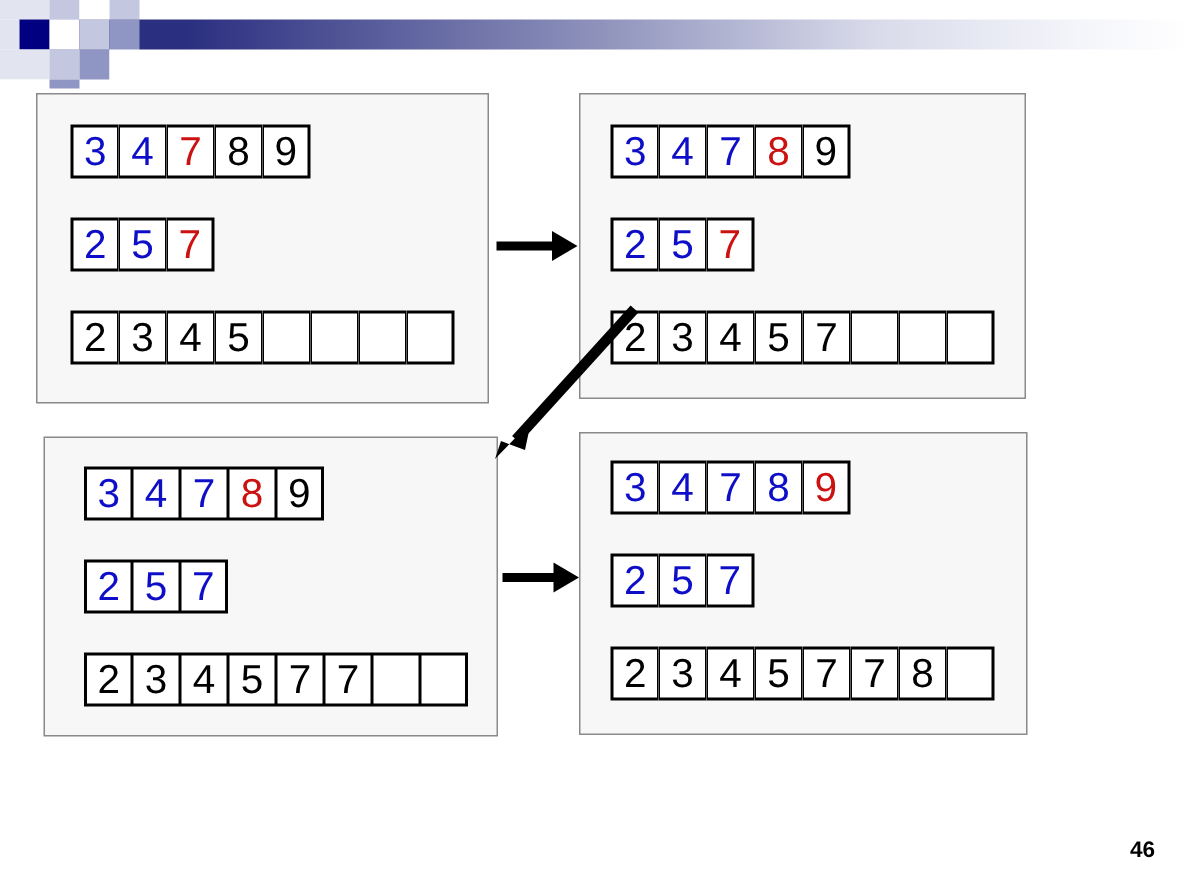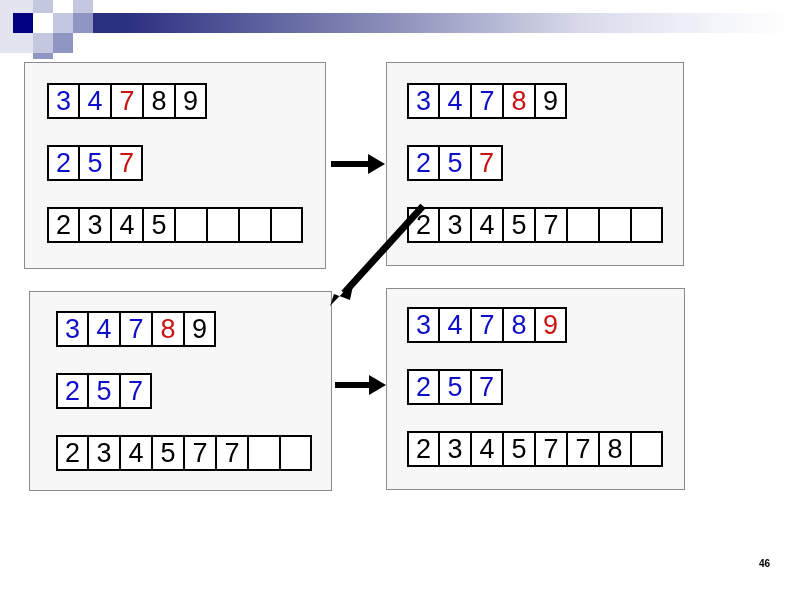--- a/index.html
+++ b/index.html
@@ -94,21 +94,21 @@
     left: 320px; top: 198px;
     width: 110px; height: 110px;
     overflow: visible;
   }
 
   
   #page-number {
     position: absolute;
     right: 24px;
     top: 558px;
-    font-size: 10px;
+    font-size: 15px;
     font-weight: bold;
     font-family: "Liberation Sans", sans-serif;
     color: #000000;
   }
 </style>
 </head>
 <body>
 
 <div id="header-decoration">
   <div class="hdr-band"></div>

